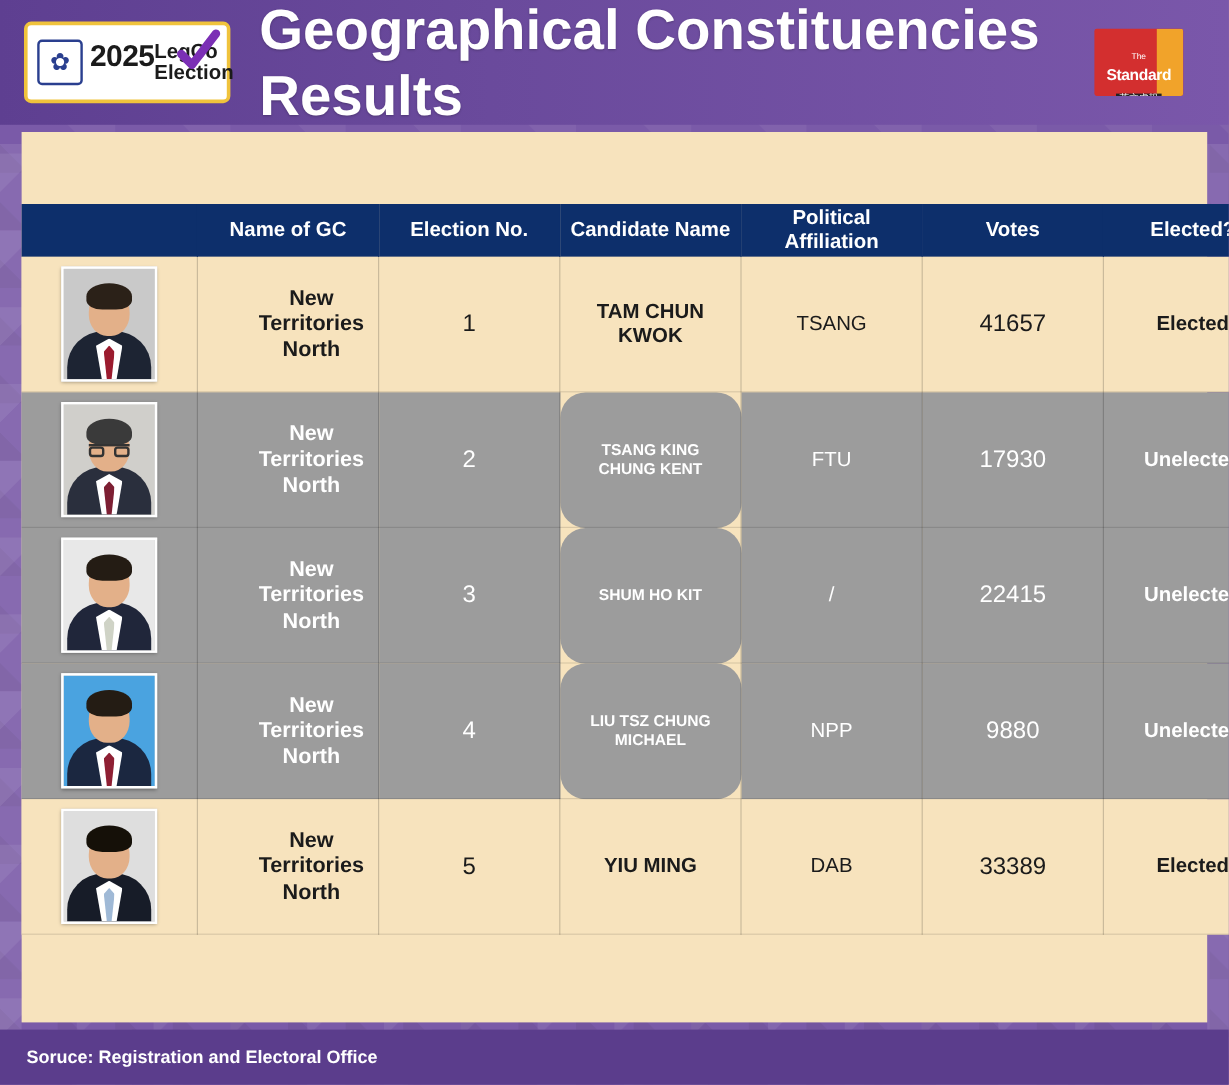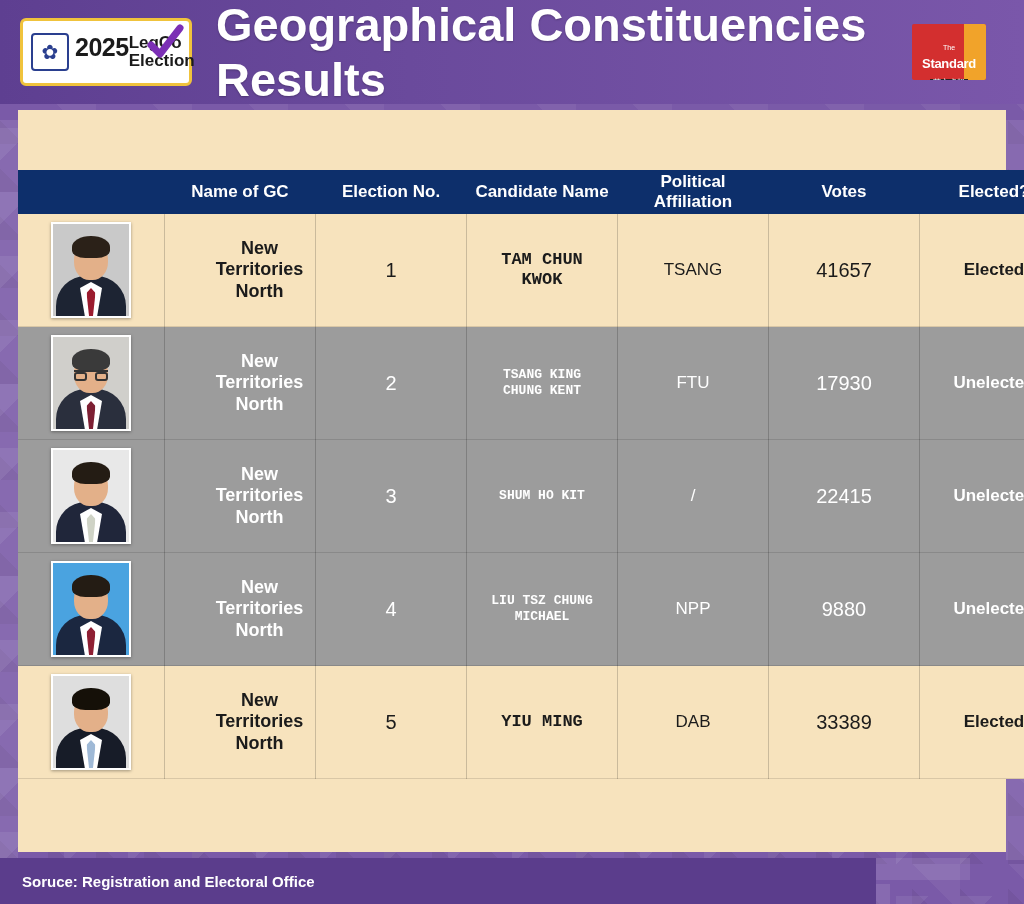--- a/index.html
+++ b/index.html
@@ -302,34 +302,33 @@
     padding-left: 40px;
   }
   td.no-cell {
     font-size: 20px;
   }
   td.name-cell {
     font-size: 17px;
     font-weight: bold;
     line-height: 1.2;
     padding: 0 22px;
-    font-family: Liberation Mono, monospace;
-  }
-  tr.row-unelected td.name-cell { font-size: 13px; font-weight: bold; }
+  }
+  tr.row-unelected td.name-cell { font-size: 13px; font-weight: bold; border-radius: 21px; }
   td.party-cell { font-size: 17px; }
   td.votes-cell { font-size: 20px; }
   td.elect-cell { font-size: 17px; font-weight: bold; }
   tr.row-unelected td.elect-cell { font-weight: bold; }
 
   
   .footer-band {
     position: absolute;
     left: 0;
     bottom: 0;
-    width: 876px;
+    width: 1024px;
     height: 46px;
     background: #5b3d8c;
     z-index: 6;
     display: flex;
     align-items: center;
   }
   .footer-text {
     color: #ffffff;
     font-size: 15px;
     font-weight: bold;

